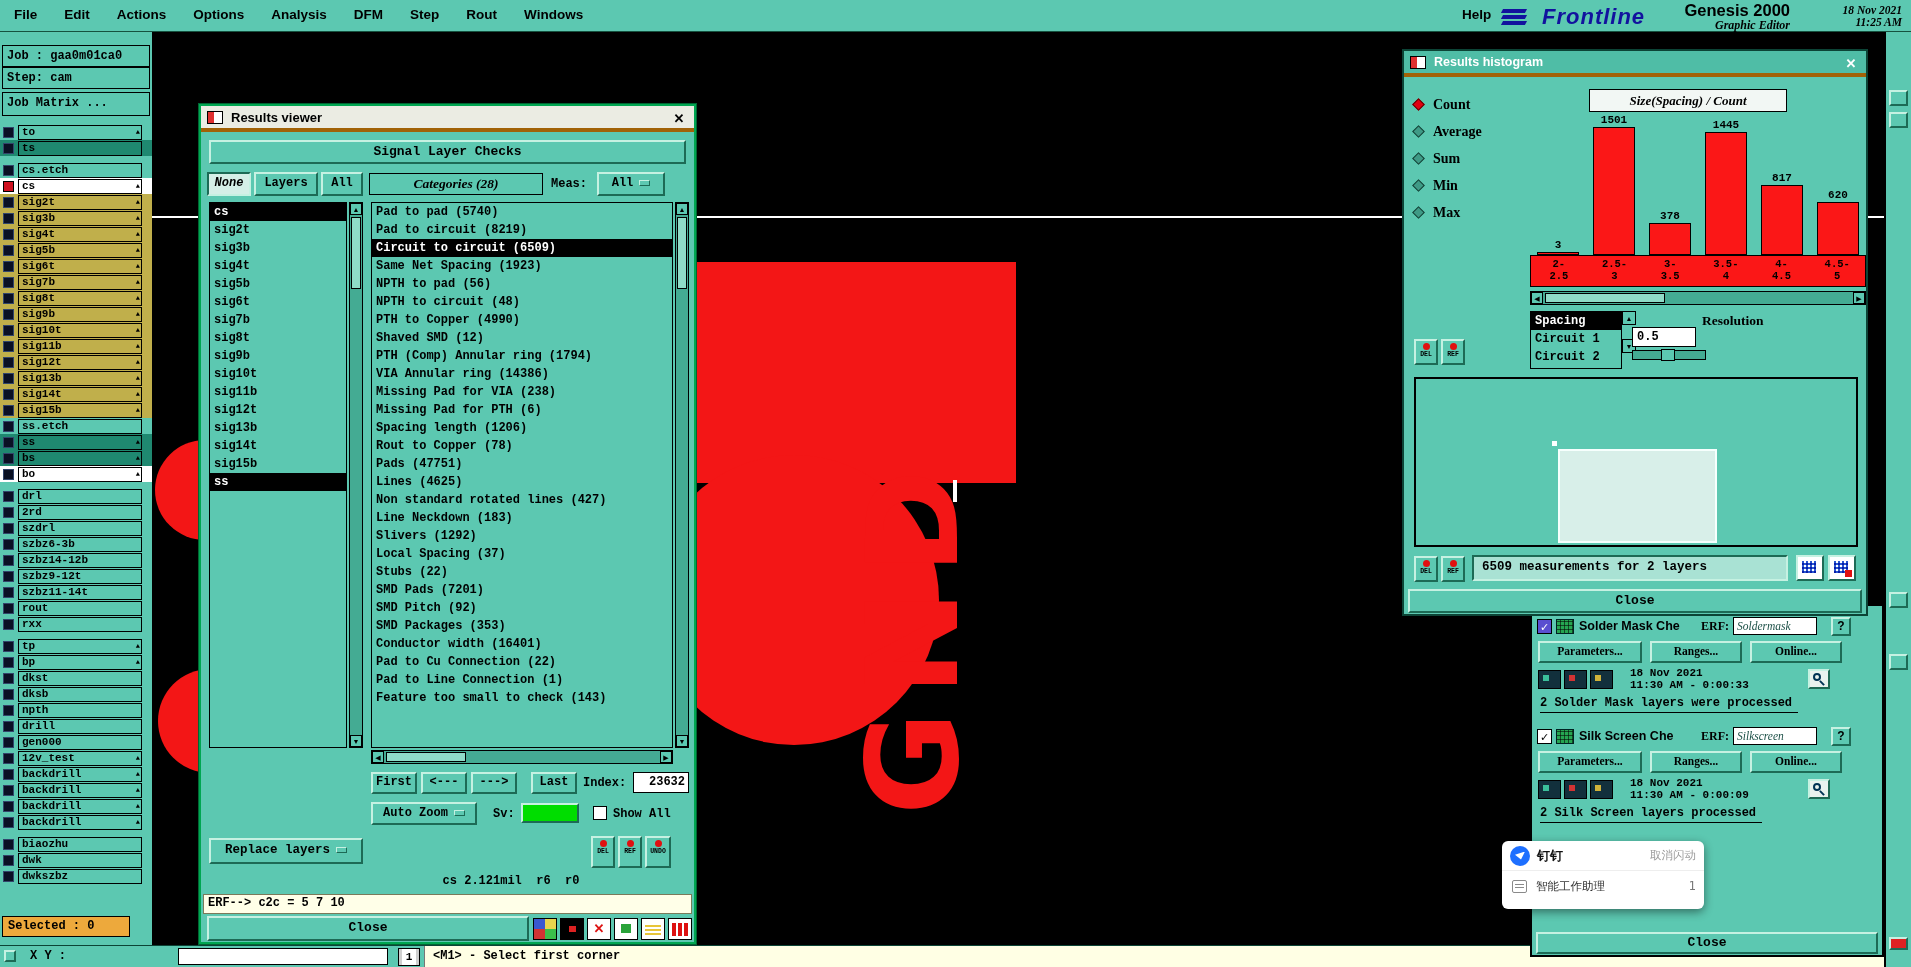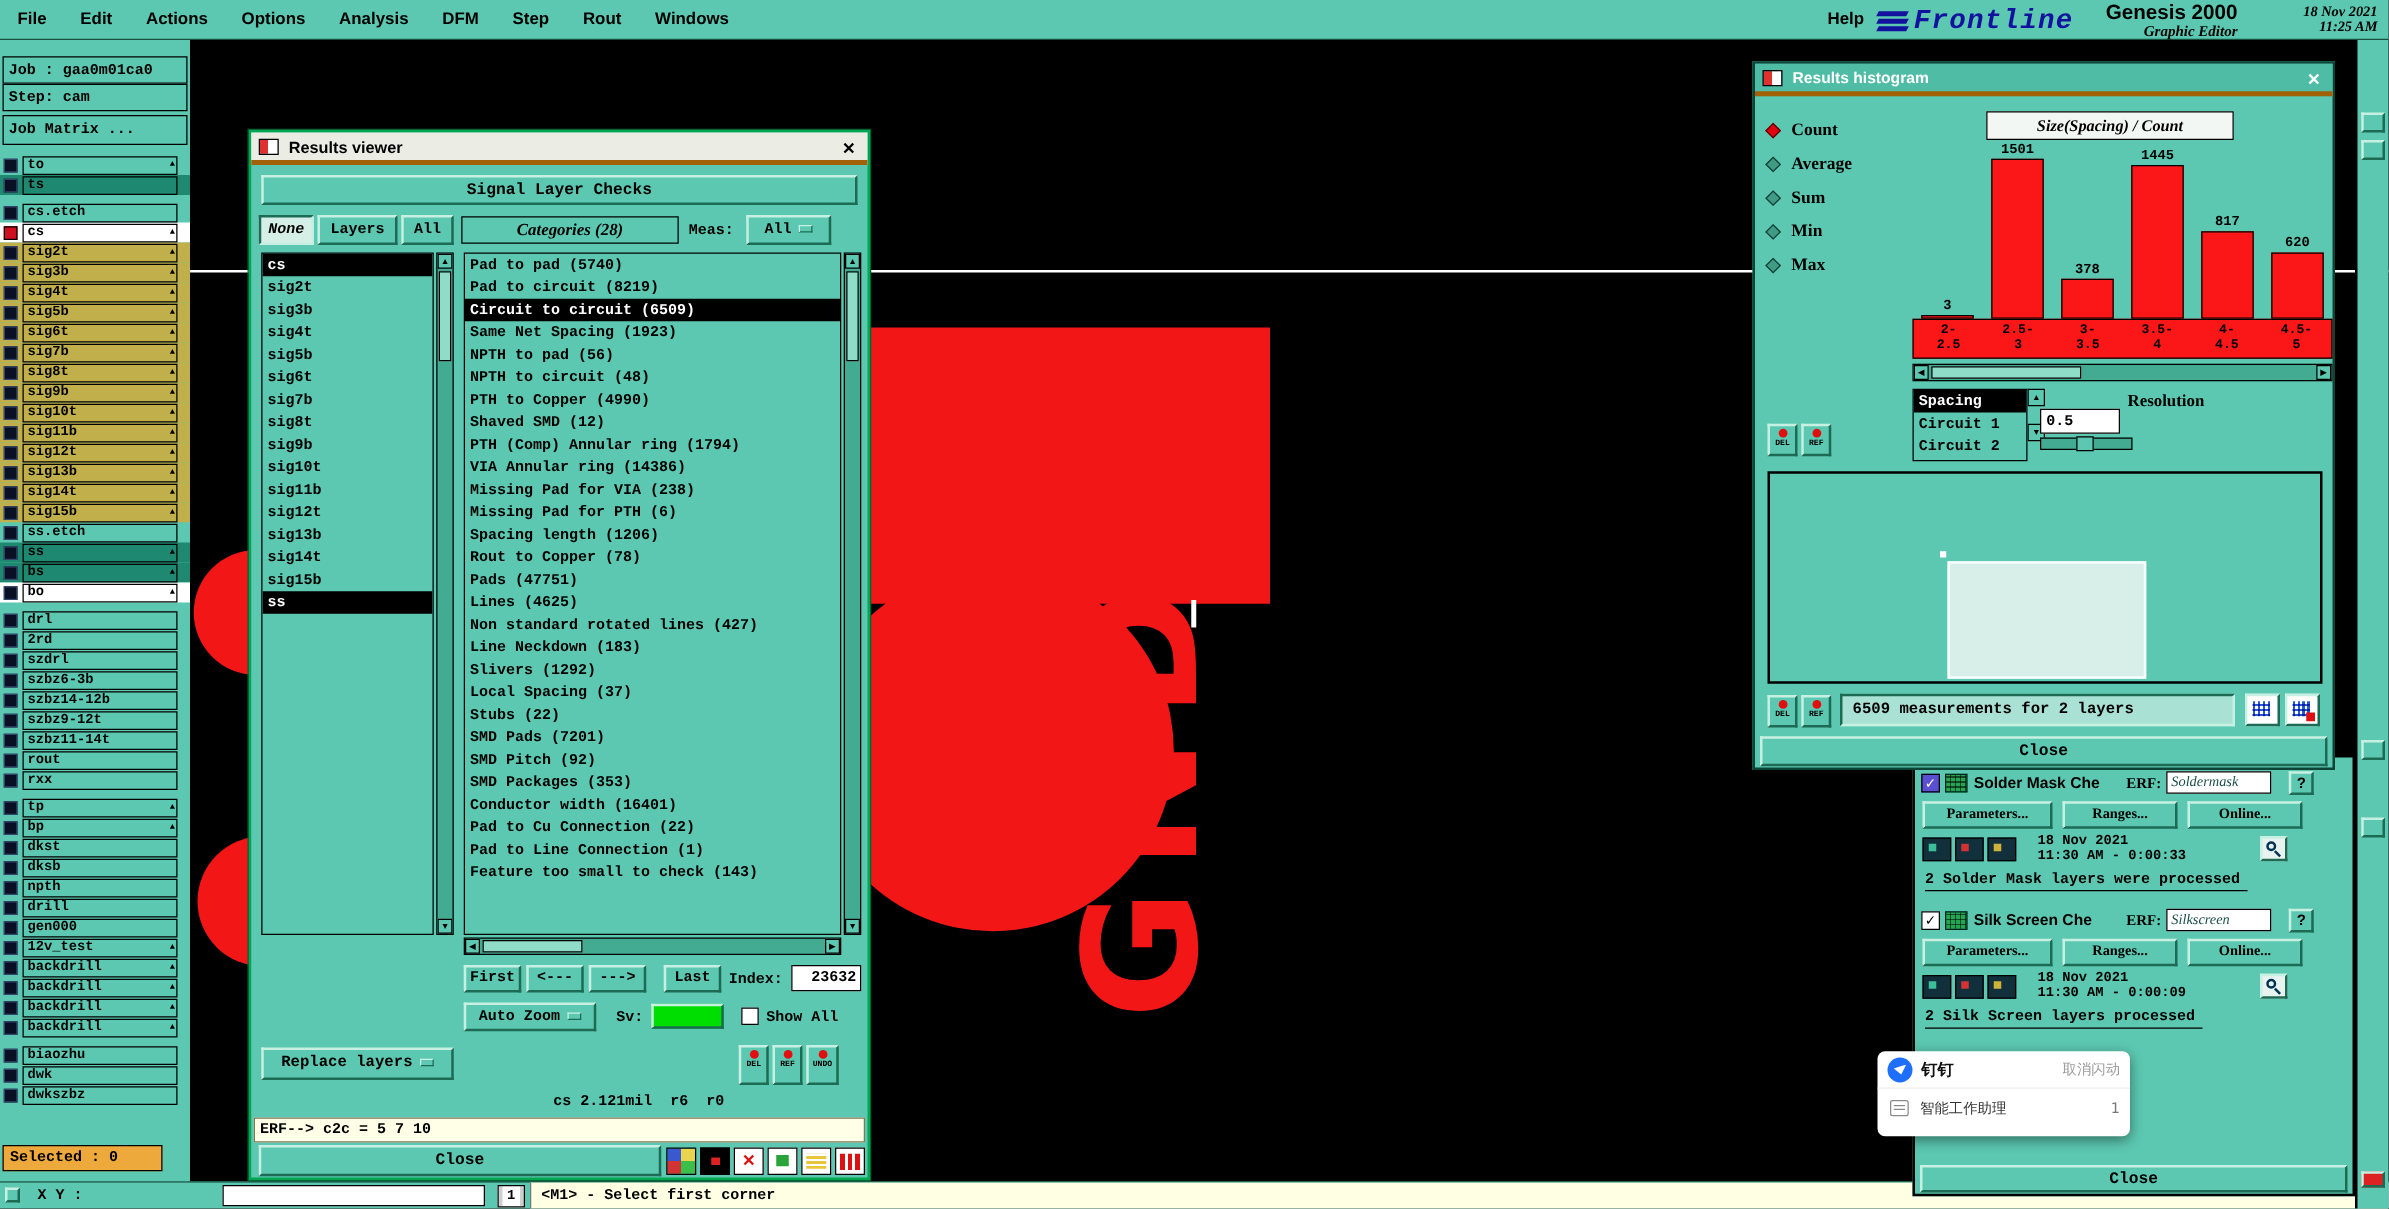--- a/index.html
+++ b/index.html
@@ -1,31 +1,31 @@
 <!DOCTYPE html>
 <html><head>
 <meta charset="utf-8">
 <style>
 *{margin:0;padding:0;box-sizing:border-box}
 html,body{width:1911px;height:967px}
 body{background:#000;font-family:"Liberation Sans",sans-serif;color:#000}
-#screen{position:relative;width:1911px;height:967px;overflow:hidden;background:#737373}
+#screen{position:relative;width:1911px;height:967px;overflow:hidden;background:#0369a1}
 .abs{position:absolute}
 .mono{font-family:"Liberation Mono","DejaVu Sans Mono",monospace;font-weight:bold}
 .serif{font-family:"Liberation Serif","DejaVu Serif",serif;font-weight:bold}
 .btn{background:#5cc8b1;border:2px solid;border-color:#c6f1e2 #1d6a55 #1d6a55 #c6f1e2;font-weight:bold;text-align:center;color:#000;cursor:default}
 .btn.pressed{border-color:#1d6a55 #c6f1e2 #c6f1e2 #1d6a55;background:#d5efe7;font-style:italic}
 
 #menubar{position:absolute;left:0;top:0;width:1911px;height:32px;background:#5cc8b1;border-bottom:1px solid #16523f;z-index:4}
 #menu-items{display:flex;position:absolute;left:14px;top:7px}
 .menu-item{font-weight:bold;font-size:13.5px;margin-right:27px;white-space:nowrap}
 #menu-help{position:absolute;left:1462px;top:7px;font-weight:bold;font-size:13.5px}
 #brand{position:absolute;left:1502px;top:4px;display:flex;align-items:center}
 .brand-bars i{display:block;width:24px;height:4px;background:#12129e;margin:2px 0;transform:skewX(-28deg)}
-#brand-text{font-family:Liberation Mono, monospace;font-weight:bold;font-style:italic;font-size:22px;color:#12129e;margin-left:5px;letter-spacing:1px}
+#brand-text{font-family:Liberation Sans, sans-serif;font-weight:bold;font-style:italic;font-size:22px;color:#12129e;margin-left:16px;letter-spacing:1px}
 #product{position:absolute;left:1672px;top:1px;width:118px;text-align:right}
 #product-name{font-size:16.5px;font-weight:bold}
 #product-edition{font-family:"Liberation Serif",serif;font-style:italic;font-weight:bold;font-size:12px;margin-top:-2px}
 #menu-datetime{position:absolute;left:1796px;top:4px;width:106px;text-align:right;font-family:"Liberation Serif",serif;font-style:italic;font-weight:bold;font-size:11.5px;line-height:12px}
 
 #sidebar{position:absolute;left:0;top:32px;width:152px;height:913px;background:#5cc8b1;z-index:3}
 .side-box{position:absolute;left:2px;width:148px;height:22px;border:1px solid #000;background:#5cc8b1;font-size:12px;line-height:20px;padding-left:4px;overflow:hidden;white-space:nowrap}
 #layer-rows{position:absolute;left:0;top:92px;width:152px}
 .lrow{display:flex;align-items:center;height:16px;padding-left:3px}
 .lrow.gap{margin-top:6px}

